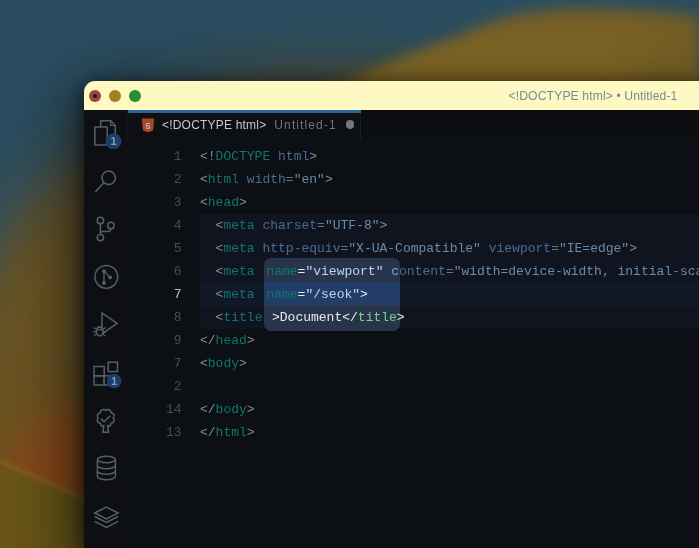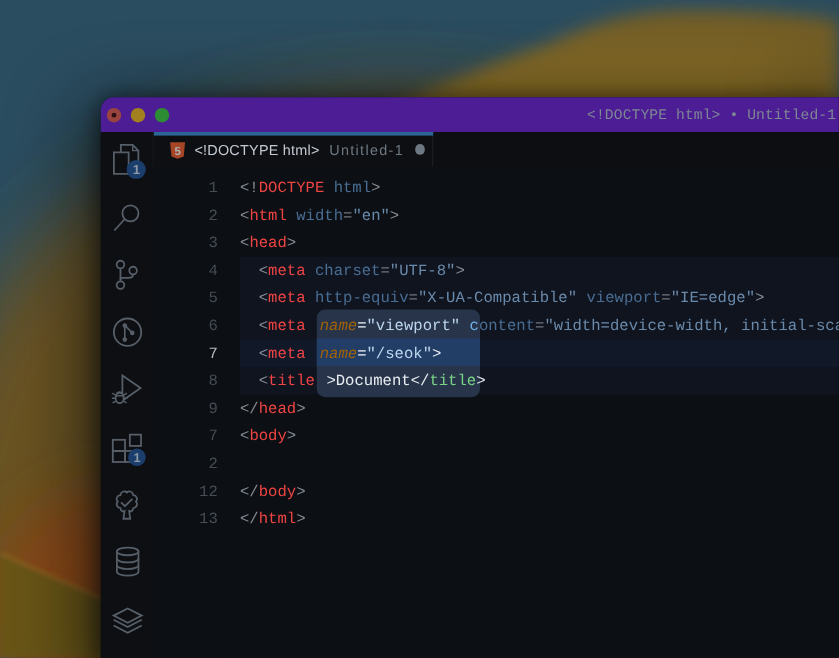--- a/index.html
+++ b/index.html
@@ -1,21 +1,21 @@
 <!DOCTYPE html>
 <html><head>
 <meta charset="utf-8">
 <style>
   html,body{margin:0;padding:0;width:699px;height:548px;overflow:hidden;background:#2b4d60;
     font-family:"Liberation Sans",sans-serif;}
   #wall{position:absolute;left:0;top:0;width:699px;height:548px;}
   #win{position:absolute;left:84px;top:81px;width:615px;height:467px;will-change:transform;
     background:#0c0f13;border-radius:11px 0 0 0;
     box-shadow:0 22px 60px 14px rgba(5,8,12,.62), -2px 8px 20px 0 rgba(5,8,12,.42), 0 -2px 16px rgba(5,8,12,.26);}
-  #titlebar{position:absolute;left:0;top:0;right:0;height:29px;background:#4c1d95;border-radius:11px 0 0 0;font-family:Liberation Mono, monospace;}
+  #titlebar{position:absolute;left:0;top:0;right:0;height:29px;background:#fef9c3;border-radius:11px 0 0 0;}
   .tl{position:absolute;top:9.3px;width:11.8px;height:11.8px;border-radius:50%;}
   #tl-r{left:5.0px;background:#9a4440;}
   #tl-y{left:25.1px;background:#a2801e;}
   #tl-g{left:45.2px;background:#2c8c33;}
   #tl-dot{position:absolute;left:3.8px;top:3.8px;width:4.2px;height:4.2px;border-radius:50%;background:#2d100f;}
   #wtitle{position:absolute;top:0;left:339px;width:340px;height:29px;line-height:30px;
     font-size:12.2px;color:#7e8893;text-align:center;letter-spacing:.1px;}
   #abar{position:absolute;left:0;top:29px;width:43px;bottom:0;background:#0d0f13;border-right:1px solid #14171c;}
   .aicon{position:absolute;left:5.5px;width:32px;height:32px;}
   #tabstrip{position:absolute;left:43px;top:29px;right:0;height:29px;background:#0d0e11;}
@@ -25,28 +25,28 @@
   #tablabel{position:absolute;left:35px;top:0;height:29px;line-height:30px;font-size:12px;color:#c3cad2;white-space:pre;letter-spacing:.2px;}
   #tablabel .sub{color:#6e7882;letter-spacing:1.1px;}
   #tabdot{position:absolute;left:218.5px;top:10.4px;width:8.6px;height:8.6px;border-radius:50%;background:#6e7882;}
   #editor{position:absolute;left:43px;top:58px;right:0;bottom:0;background:#0c0f13;overflow:hidden;}
   .ln{position:absolute;left:0;right:0;height:23px;white-space:pre;
     font-family:"Liberation Mono",monospace;font-size:13px;line-height:23px;}
   .num{position:absolute;left:0;top:0;width:54.5px;text-align:right;color:#454c54;}
   .cd{position:absolute;left:73px;top:0;}
   .ov{position:absolute;top:0;}
   
-  .g{color:#ef4444;}   
+  .g{color:#0f766e;}   
   .b{color:#496d93;}   
   .s{color:#6a8aab;}   
   .w{color:#868d96;}   
   .e{color:#6e747b;}   
   
   .G{color:#79d585;}
-  .B{color:#a16207;font-style:italic;}
+  .B{color:#0f766e;}
   .S{color:#bdd6ef;}
   .W{color:#e8ecf1;}
   .C{color:#6fb0e8;}
   #tint{position:absolute;left:73px;top:74.5px;right:0;height:115px;background:#0f141f;}
   #curline{position:absolute;left:73px;top:143.5px;right:0;height:23px;background:#111828;}
   #fbox{position:absolute;left:137px;top:119px;width:136px;height:72.5px;border-radius:7px;background:#27344a;}
   #fsel{position:absolute;left:137px;top:143.3px;width:136px;height:23px;background:#223d66;}
 </style>
 </head>
 <body>
@@ -171,16 +171,16 @@
     <div class="ln" style="top:28.5px"><span class="num">2</span><span class="cd"><span class="w">&lt;</span><span class="g">html</span> <span class="b">width</span><span class="e">=</span><span class="s">"en"</span><span class="w">&gt;</span></span></div>
     <div class="ln" style="top:51.5px"><span class="num">3</span><span class="cd"><span class="w">&lt;</span><span class="g">head</span><span class="w">&gt;</span></span></div>
     <div class="ln" style="top:74.5px"><span class="num">4</span><span class="cd">  <span class="w">&lt;</span><span class="g">meta</span> <span class="b">charset</span><span class="e">=</span><span class="s">"UTF-8"</span><span class="w">&gt;</span></span></div>
     <div class="ln" style="top:97.5px"><span class="num">5</span><span class="cd">  <span class="w">&lt;</span><span class="g">meta</span> <span class="b">http-equiv</span><span class="e">=</span><span class="s">"X-UA-Compatible"</span> <span class="b">viewport</span><span class="e">=</span><span class="s">"IE=edge"</span><span class="w">&gt;</span></span></div>
     <div class="ln" style="top:120.5px"><span class="num">6</span><span class="cd">  <span class="w">&lt;</span><span class="g">meta</span></span><span class="ov" style="left:139.4px"><span class="B">name</span><span class="W">=</span><span class="S">"viewport"</span> <span class="C">c</span><span class="b">ontent</span><span class="e">=</span><span class="s">"width=device-width, initial-scale=1.0"</span></span></div>
     <div class="ln" style="top:143.5px"><span class="num" style="color:#b5bcc4">7</span><span class="cd">  <span class="w">&lt;</span><span class="g">meta</span></span><span class="ov" style="left:139.4px"><span class="B">name</span><span class="W">=</span><span class="S">"/seok"</span><span class="W">&gt;</span></span></div>
     <div class="ln" style="top:166.5px"><span class="num">8</span><span class="cd">  <span class="w">&lt;</span><span class="g">title</span></span><span class="ov" style="left:145px"><span class="W">&gt;Document&lt;/</span><span class="G">title</span><span class="W">&gt;</span></span></div>
     <div class="ln" style="top:189.5px"><span class="num">9</span><span class="cd"><span class="w">&lt;/</span><span class="g">head</span><span class="w">&gt;</span></span></div>
     <div class="ln" style="top:212.5px"><span class="num">7</span><span class="cd"><span class="w">&lt;</span><span class="g">body</span><span class="w">&gt;</span></span></div>
     <div class="ln" style="top:235.5px"><span class="num">2</span></div>
-    <div class="ln" style="top:258.5px"><span class="num">12</span><span class="cd"><span class="w">&lt;/</span><span class="g">body</span><span class="w">&gt;</span></span></div>
+    <div class="ln" style="top:258.5px"><span class="num">14</span><span class="cd"><span class="w">&lt;/</span><span class="g">body</span><span class="w">&gt;</span></span></div>
     <div class="ln" style="top:281.5px"><span class="num">13</span><span class="cd"><span class="w">&lt;/</span><span class="g">html</span><span class="w">&gt;</span></span></div>
   </div>
 </div>
 
 </body></html>

